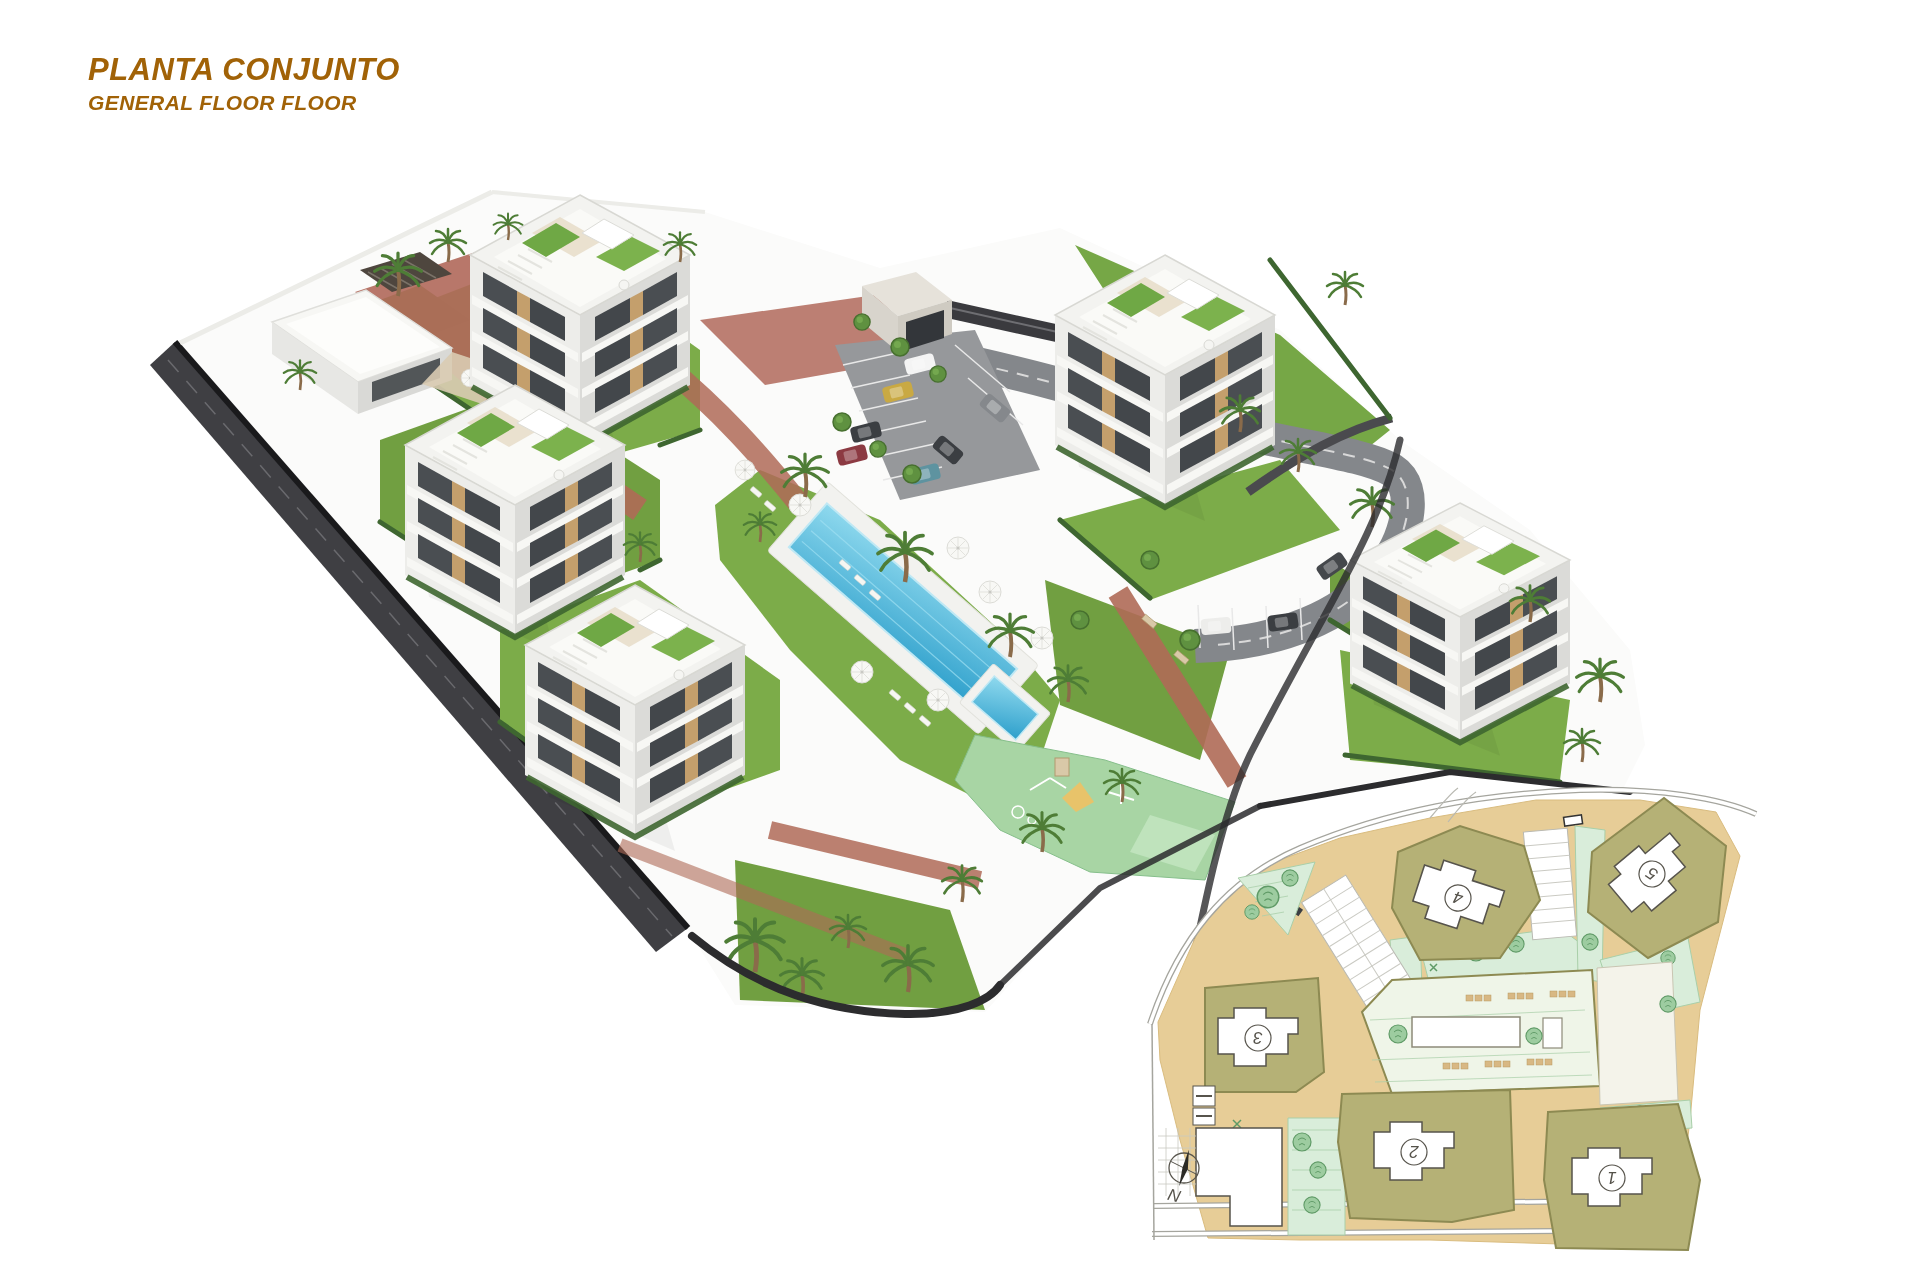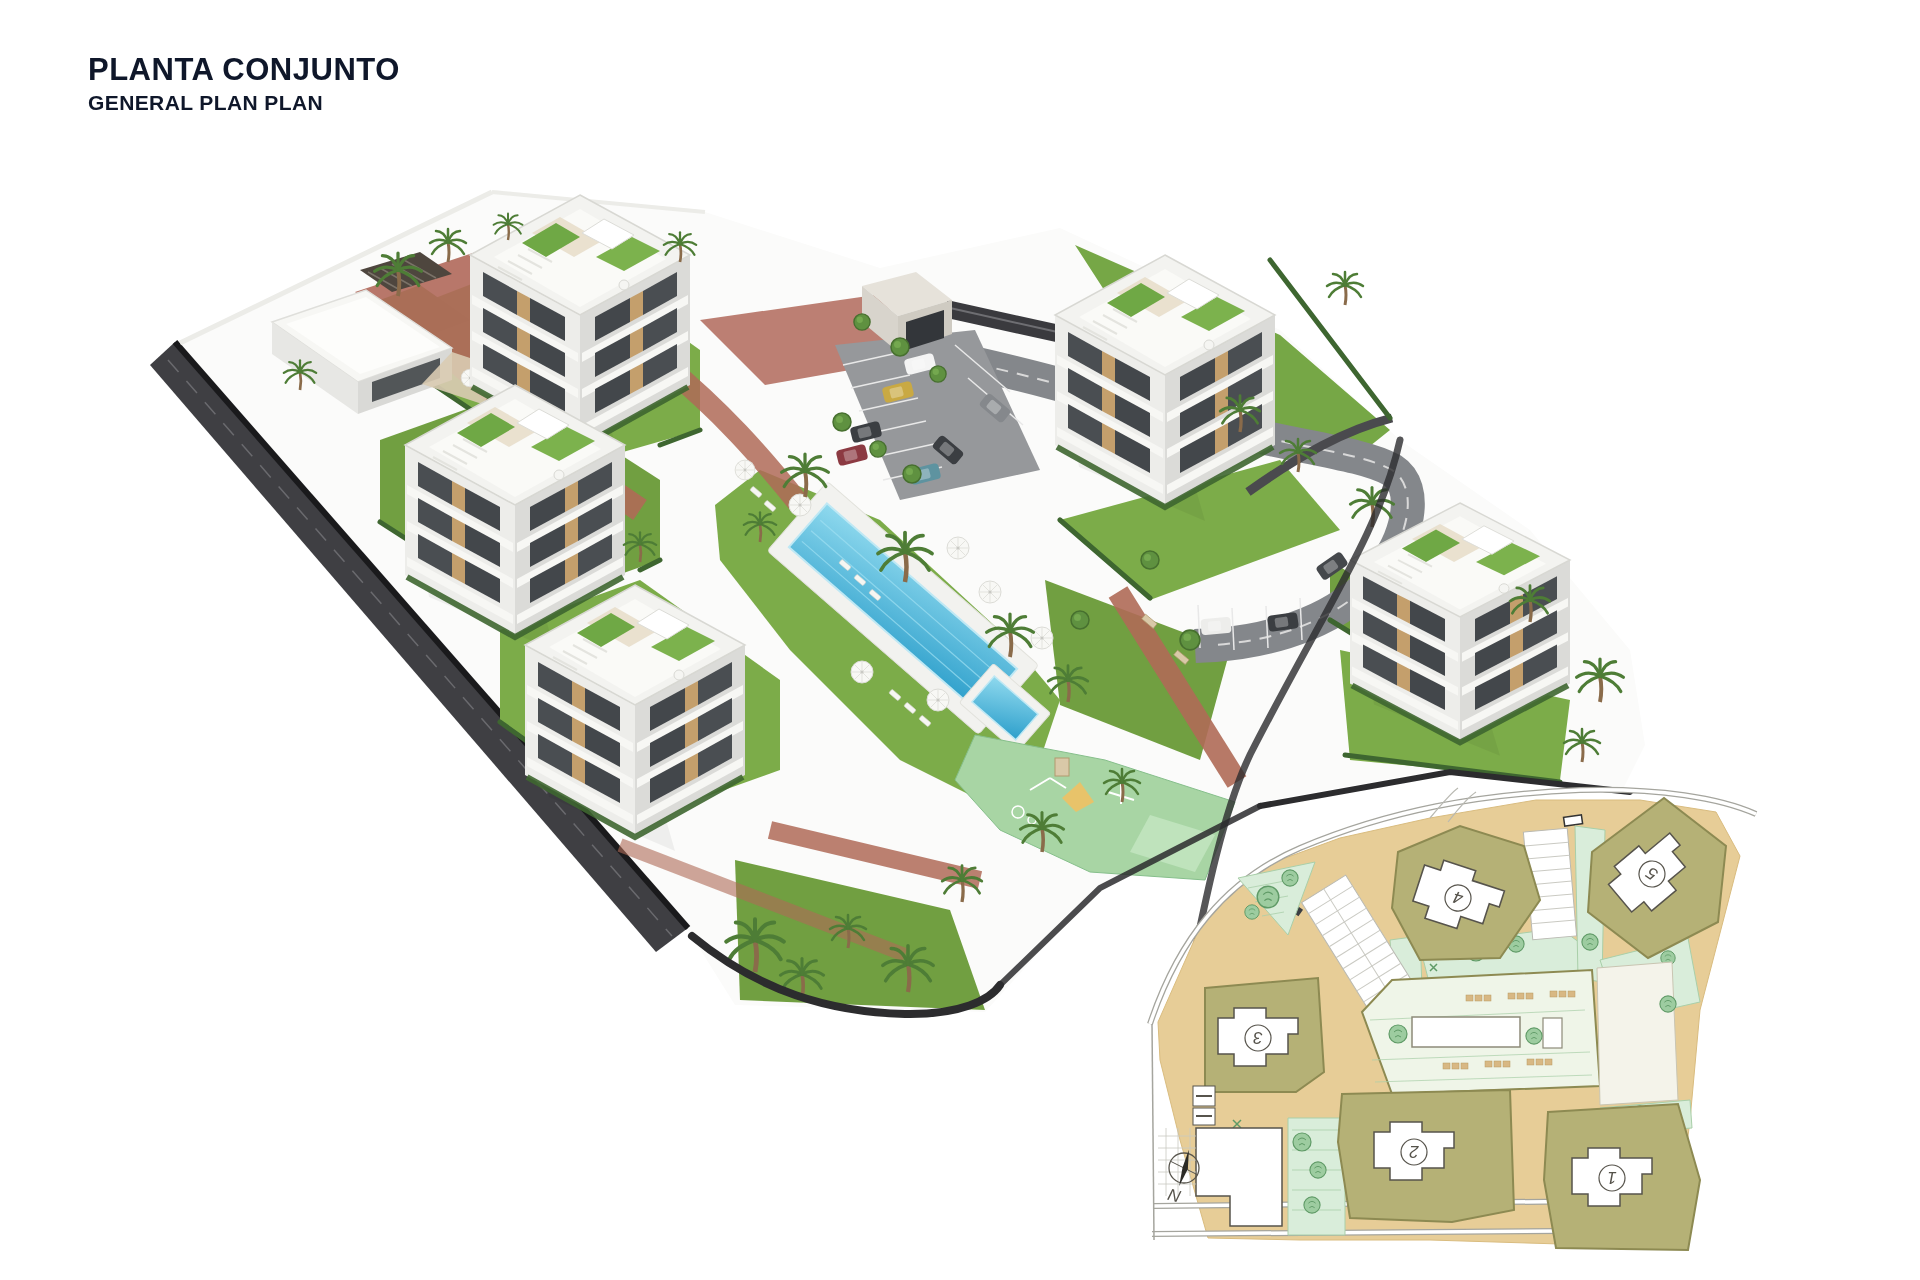--- a/index.html
+++ b/index.html
@@ -473,18 +473,18 @@
     <g transform="translate(1184,1168)">
       <circle r="15" fill="none" stroke="#57544C" stroke-width="1.3"></circle>
       <line x1="-14" y1="-7" x2="14" y2="7" stroke="#57544C" stroke-width="1"></line>
       <g transform="rotate(15)">
         <polygon points="0,-19 4,0 0,19 -1.5,0" fill="#2B2A26"></polygon>
       </g>
     </g>
     <text class="pnum" transform="translate(1176,1190) rotate(195)" text-anchor="middle" font-size="13">N</text>
   </svg>
 
-  <div id="titleblock" style="color: #0f172a;">
+  <div id="titleblock" style="color: #a16207; font-style: italic;">
     <div class="t1">PLANTA CONJUNTO</div>
-    <div class="t2">GENERAL PLAN PLAN</div>
+    <div class="t2">GENERAL FLOOR FLOOR</div>
   </div>
 
 </div>
 
 </body></html>

